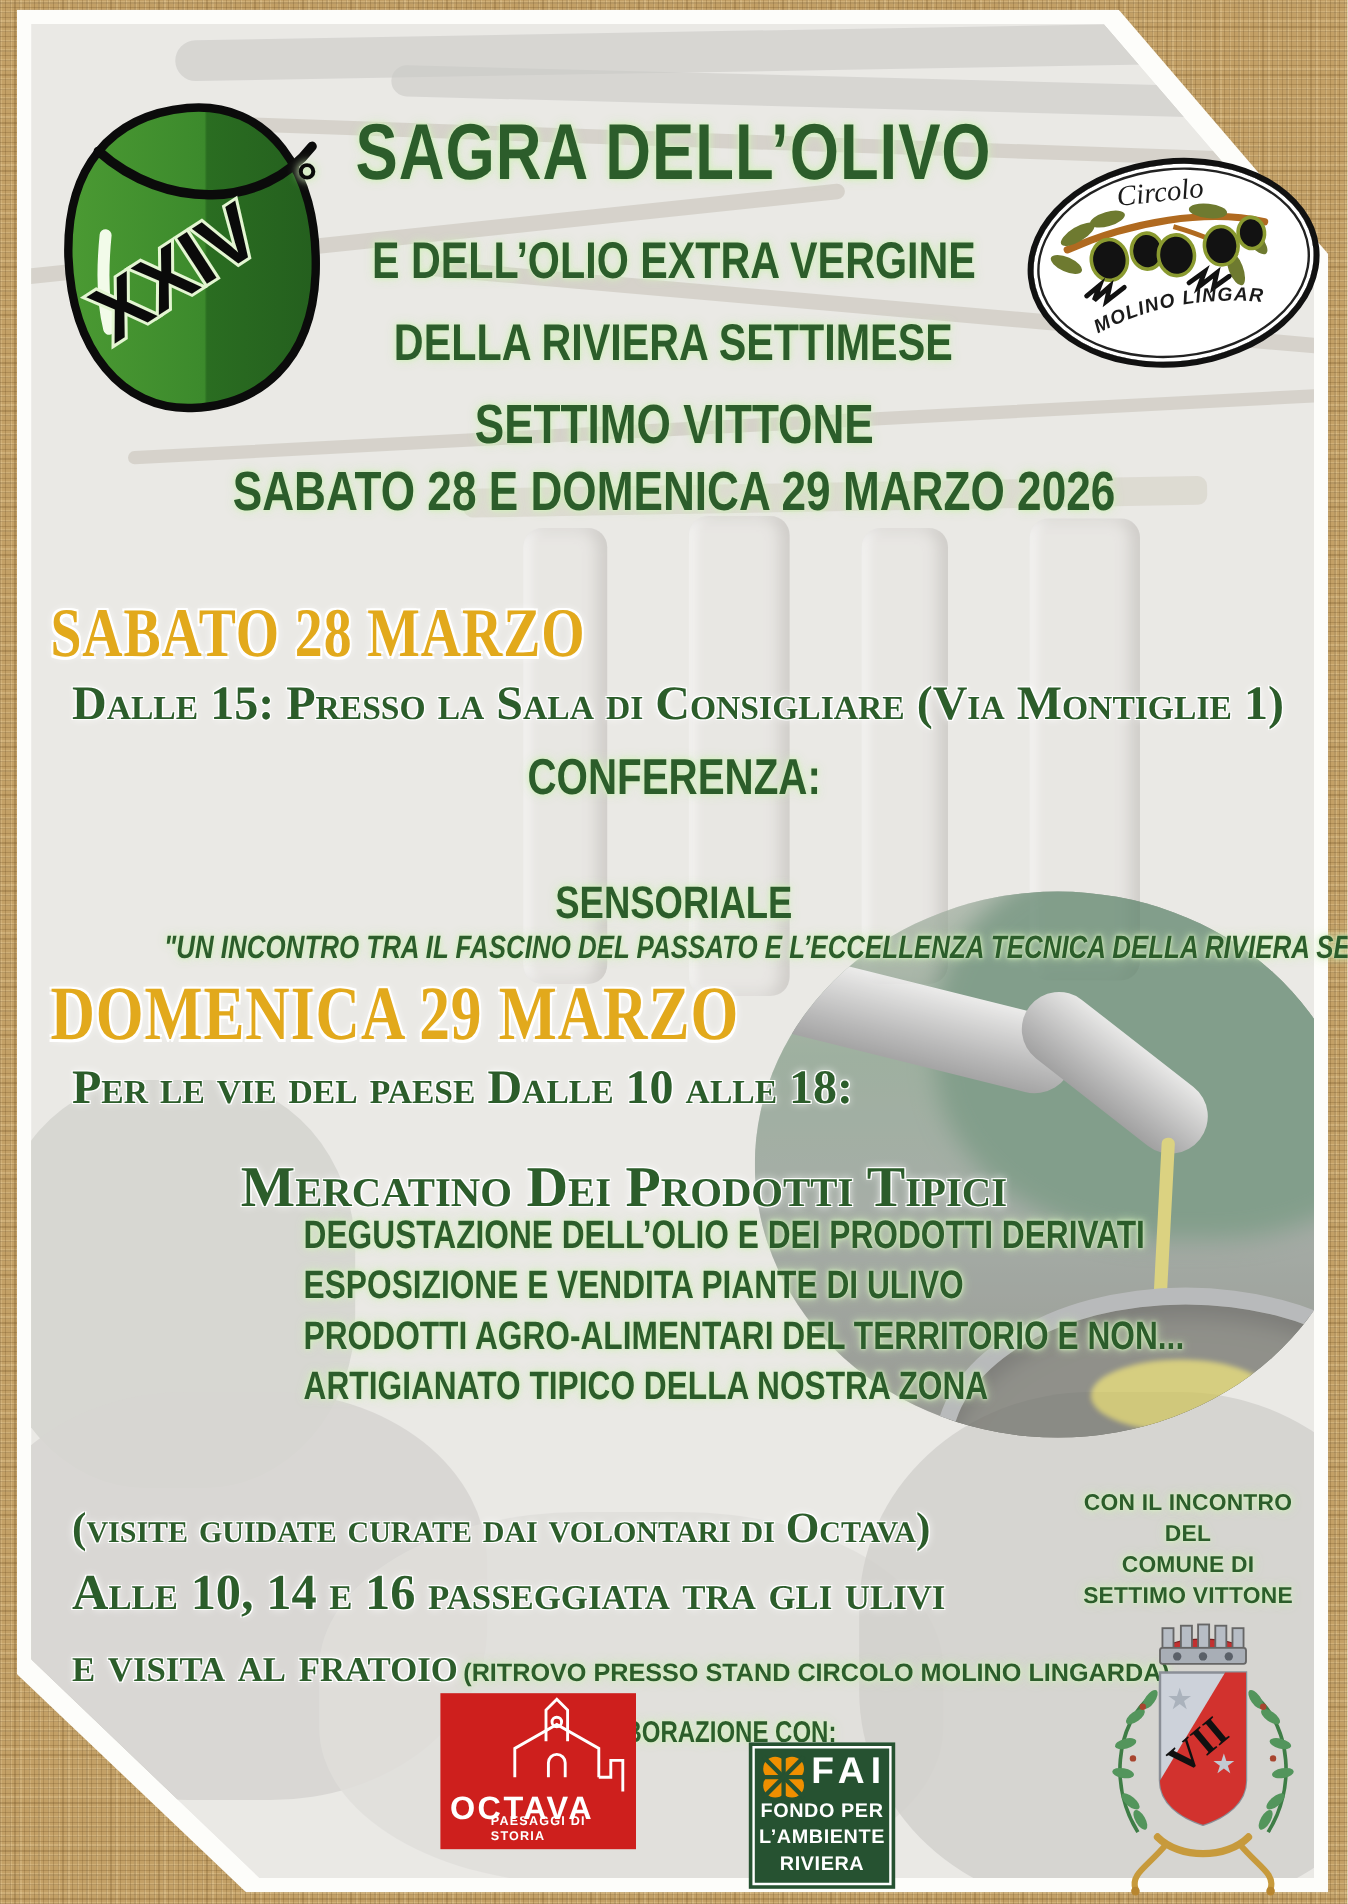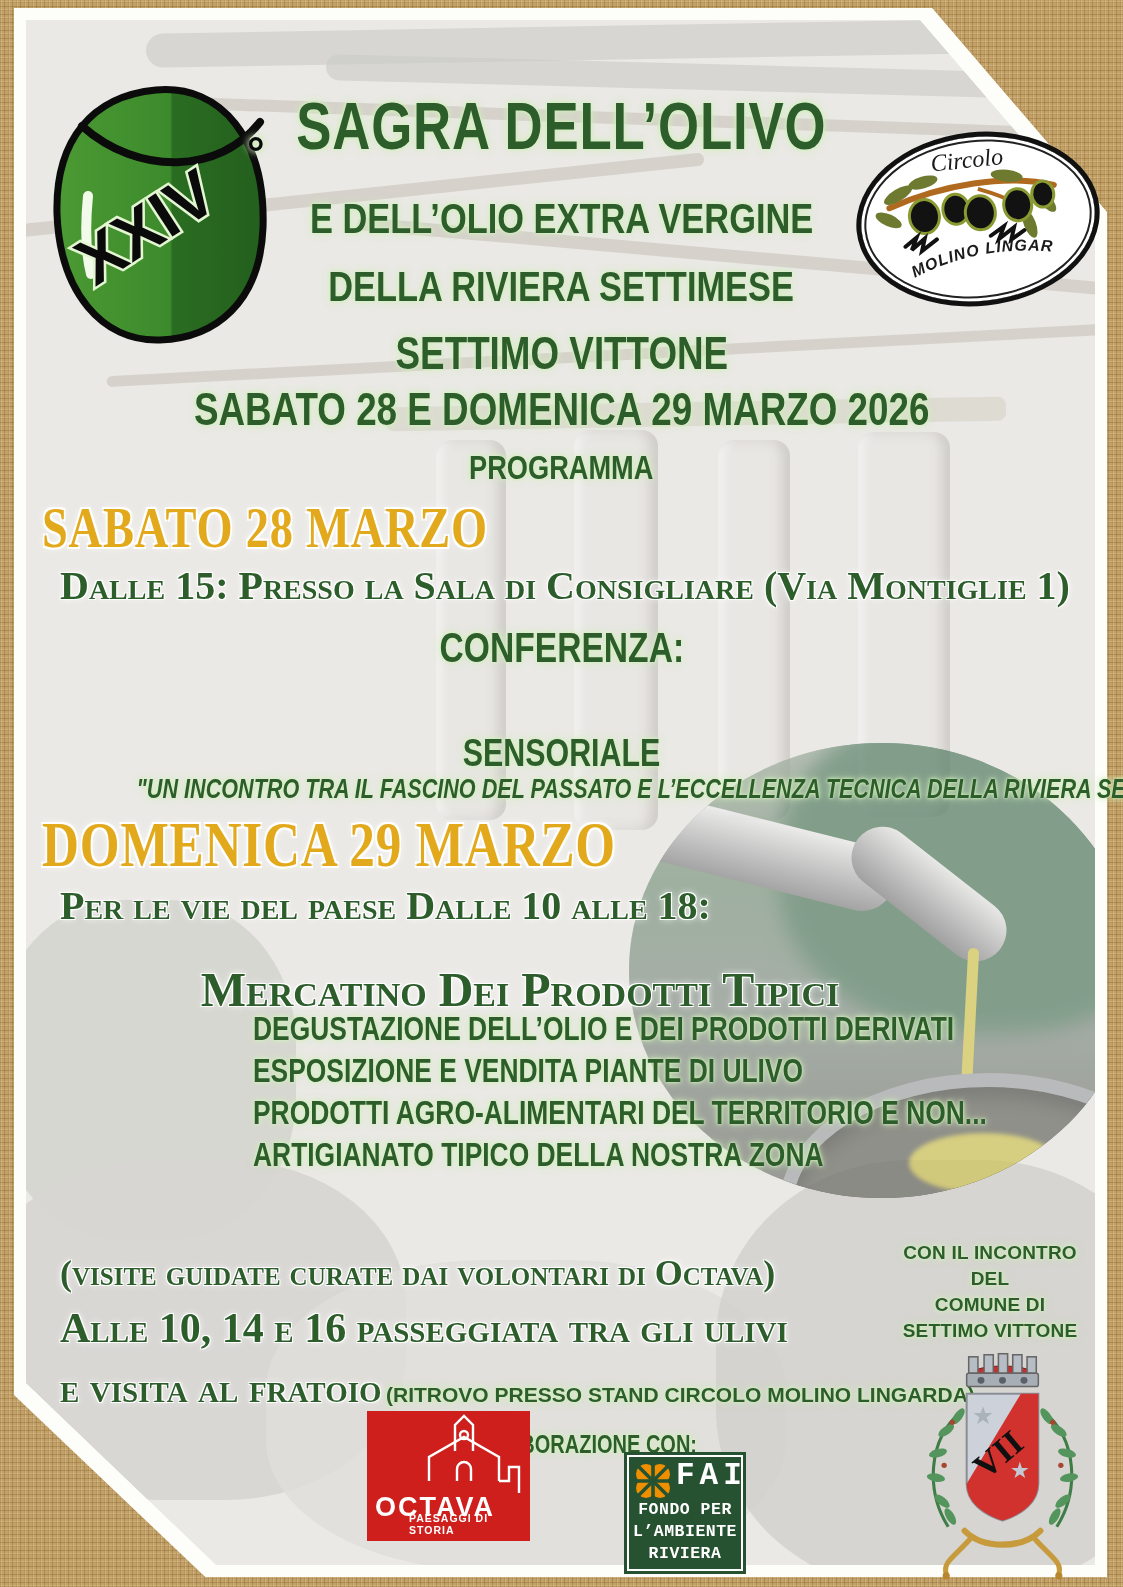--- a/index.html
+++ b/index.html
@@ -54,21 +54,21 @@
   
   .clogo{position:absolute;left:856px;top:132px;width:234px;height:164px;border-radius:50%;
     background:#fff;border:5px solid #111;box-shadow:inset 0 0 0 3px #fff,inset 0 0 0 5px #222;
     transform:rotate(-6deg);overflow:hidden;}
   
   .octava{position:absolute;left:367px;top:1411px;width:163px;height:130px;background:#ce1f1d;overflow:hidden;}
   .octava-name{position:absolute;left:8px;bottom:18px;color:#fff;font-weight:700;font-size:27px;letter-spacing:2px;
     font-family:"Liberation Sans",sans-serif;}
   .octava-tag{position:absolute;left:42px;bottom:5px;color:#fff;font-weight:700;font-size:10.5px;letter-spacing:1px;}
   .fai{position:absolute;left:624px;top:1452px;width:122px;height:122px;background:#265231;
-    box-shadow:inset 0 0 0 3px #265231,inset 0 0 0 5px #fff;color:#fff;font-family:Liberation Mono, monospace;}
+    box-shadow:inset 0 0 0 3px #265231,inset 0 0 0 5px #fff;color:#fff;font-family:Liberation Sans, sans-serif;}
   .fai-name{position:absolute;left:52px;top:6px;font-size:31px;font-weight:700;letter-spacing:5px;}
   .fai-line{position:absolute;left:0;right:0;text-align:center;font-size:16.5px;font-weight:700;letter-spacing:.5px;}
   .patron{line-height:26px;font-size:19px;letter-spacing:.2px;text-align:center;}
 </style>
 </head>
 <body>
 
 <div id="stage">
 
   <div class="poster">
@@ -150,21 +150,20 @@
       <text font-family="Liberation Sans, sans-serif" font-weight="700" font-style="italic" font-size="16" fill="#1a1a1a" letter-spacing="1">
         <textPath href="#arcpath">MOLINO LINGARDA</textPath>
       </text>
     </svg>
   </div>
 
   <div class="t slab center" style="top:194px;font-size:43px;"><span class="cx" style="display:inline-block">E DELL’OLIO EXTRA VERGINE</span></div>
   <div class="t slab center" style="top:262px;font-size:43px;"><span class="cx" style="display:inline-block">DELLA RIVIERA SETTIMESE</span></div>
   <div class="t slab center" style="top:326px;font-size:46px;"><span class="cx" style="display:inline-block">SETTIMO VITTONE</span></div>
   <div class="t slab center" style="top:382px;font-size:46px;"><span class="cx" style="display:inline-block">SABATO 28 E DOMENICA 29 MARZO 2026</span></div>
-  <div class="t slab center" style="top:448px;font-size:34px;"><span class="cx" style="display:inline-block">PROGRAMMA</span></div>
 
   <div class="t yellow" style="left:42px;top:494px;font-size:58px;"><span class="cxL" style="display:inline-block">SABATO 28 MARZO</span></div>
   <div class="t smallcaps" style="left:60px;top:562px;font-size:40px;">Dalle 15: Presso la Sala di Consigliare  (Via Montiglie 1)</div>
   <div class="t slab center" style="top:624px;font-size:42px;"><span class="cx" style="display:inline-block">CONFERENZA:</span></div>
   <div class="t slab center" style="top:732px;font-size:38px;"><span class="cx" style="display:inline-block">SENSORIALE</span></div>
   <div class="t slab center italicq" style="top:774px;font-size:27px;"><span class="cx" style="display:inline-block">"UN INCONTRO TRA IL FASCINO DEL PASSATO E L’ECCELLENZA TECNICA DELLA RIVIERA SETTIMESE"</span></div>
 
   <div class="t yellow" style="left:42px;top:808px;font-size:64px;"><span class="cxL" style="display:inline-block">DOMENICA 29 MARZO</span></div>
   <div class="t smallcaps" style="left:60px;top:882px;font-size:40px;">Per le vie del paese Dalle 10 alle 18:</div>
   <div class="t smallcaps" style="left:160px;width:720px;text-align:center;top:962px;font-size:48px;">Mercatino Dei Prodotti Tipici</div>

